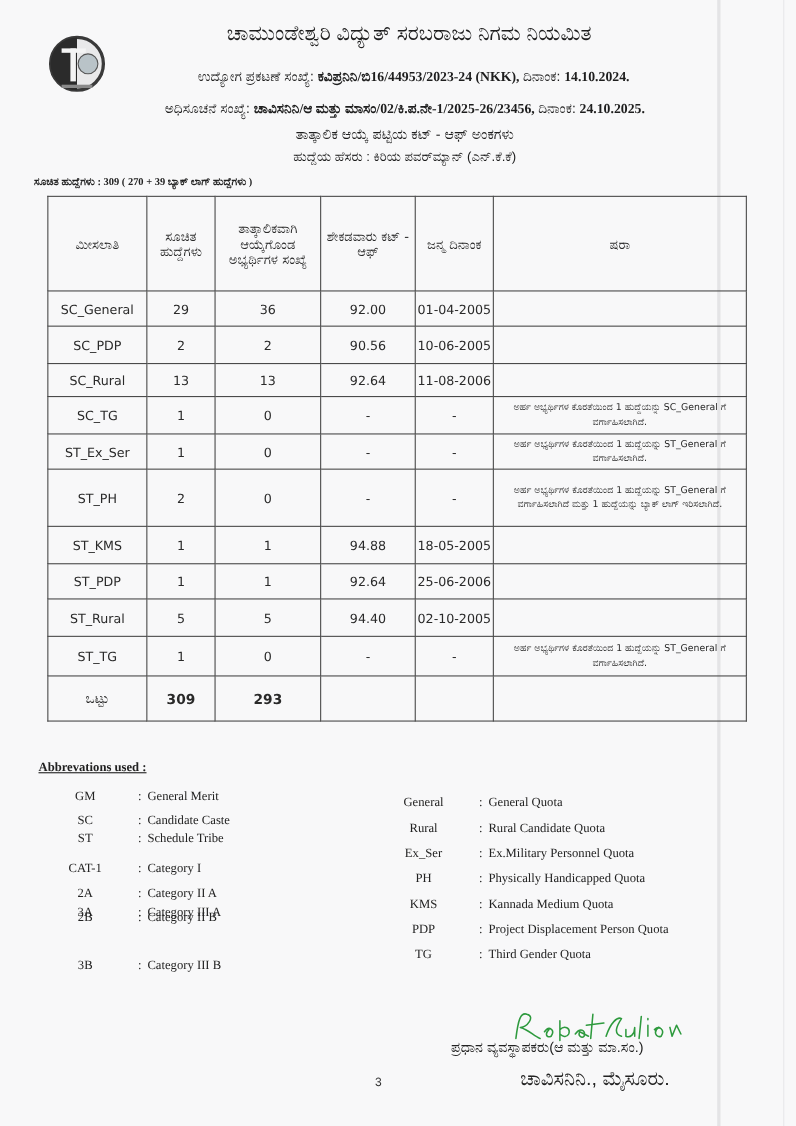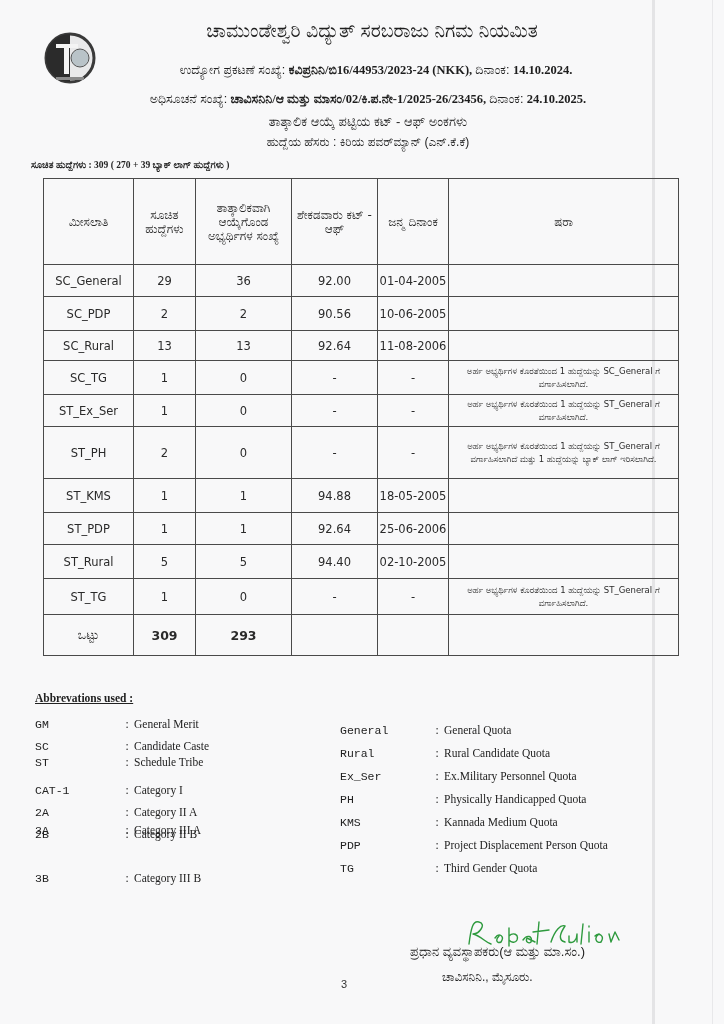--- a/index.html
+++ b/index.html
@@ -33,28 +33,28 @@
       border: 1px solid #4a4a4a; text-align: center; vertical-align: middle;
       font-size: 11.5px; color: #2a2a2a; font-weight: normal; padding: 0;
     }
     table.cut th { font-size: 12px; line-height: 14px; }
     table.cut .remark { font-size: 8.5px; line-height: 13px; padding: 0 16px; }
     table.cut .total td { font-weight: bold; font-size: 12.5px; }
     table.cut .total td.lbl { font-weight: normal; }
 
     .abbr-title { position: absolute; left: 35px; top: 692px; font-family: "Liberation Serif", serif; font-weight: bold; font-size: 11.5px; text-decoration: underline; color: #222; }
     .abbr { position: absolute; font-family: "Liberation Serif", serif; font-size: 11.5px; color: #222; white-space: nowrap; }
-    .abbr .k { display: inline-block; text-align: left; font-family: Liberation Mono, monospace; }
+    .abbr .k { display: inline-block; text-align: center; }
     .abbr .c { display: inline-block; width: 14px; text-align: center; }
     .abbr-left .k { width: 85px; }
     .abbr-right .k { width: 90px; }
 
     .signature { position: absolute; left: 465px; top: 914px; width: 160px; height: 36px; }
     .sig-title { position: absolute; left: 410px; top: 944px; font-size: 13px; color: #222; white-space: nowrap; }
-    .sig-office { position: absolute; left: 442px; top: 970px; font-size: 12px; color: #222; white-space: nowrap; text-align: center; }
+    .sig-office { position: absolute; left: 473px; top: 970px; font-size: 18px; color: #222; white-space: nowrap; text-align: center; }
     .page-no { position: absolute; left: 341px; top: 978px; font-size: 11px; color: #333; }
   </style>
 </head>
 <body>
 
 <div class="page">
   <div class="scan-line"></div>
   <div class="scan-line2"></div>
 
   <svg class="logo" viewBox="0 0 56 56">

